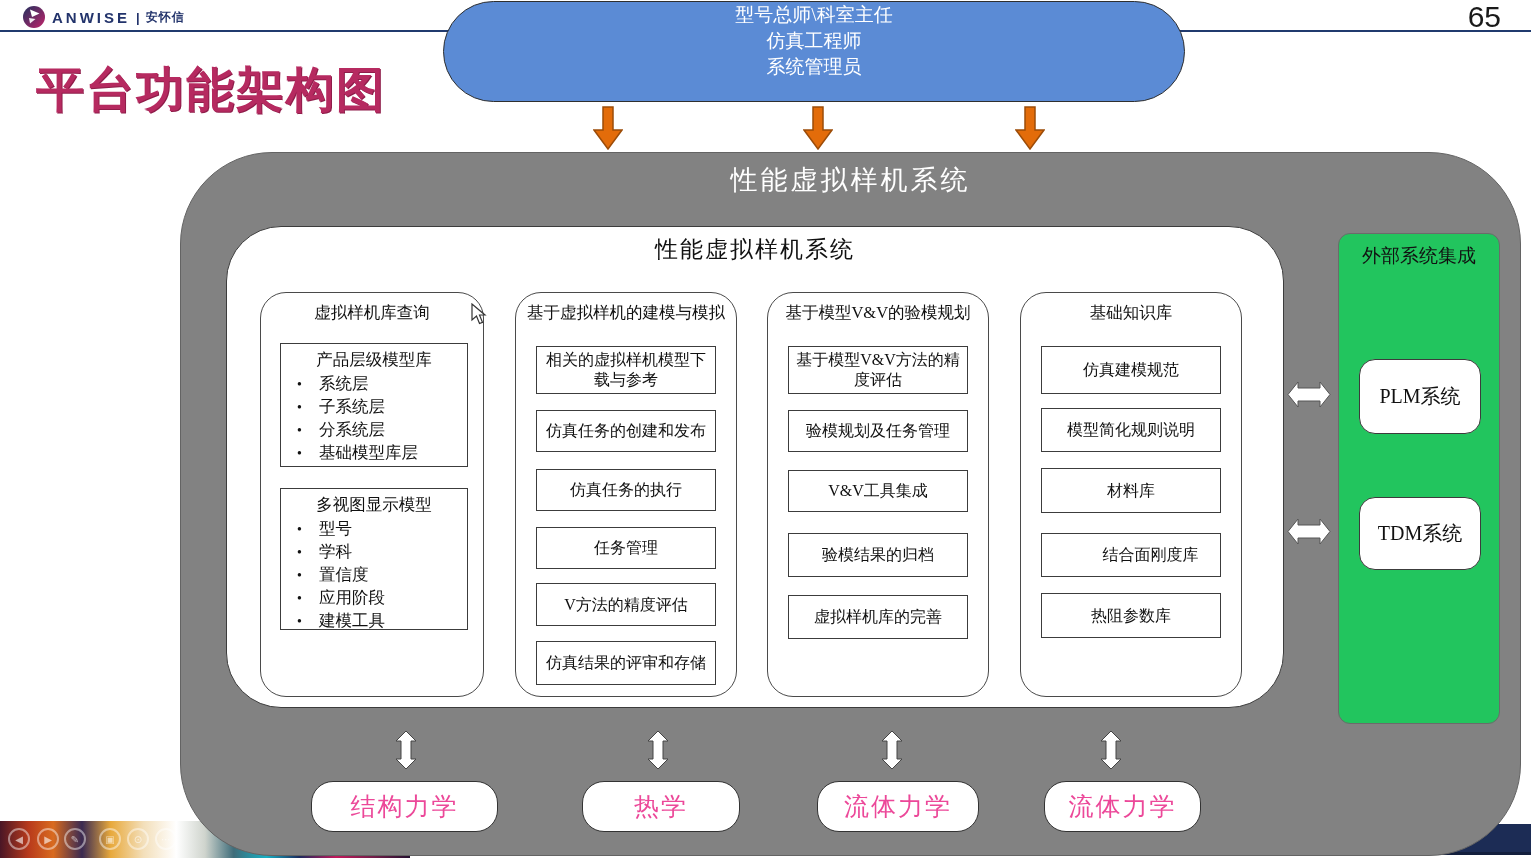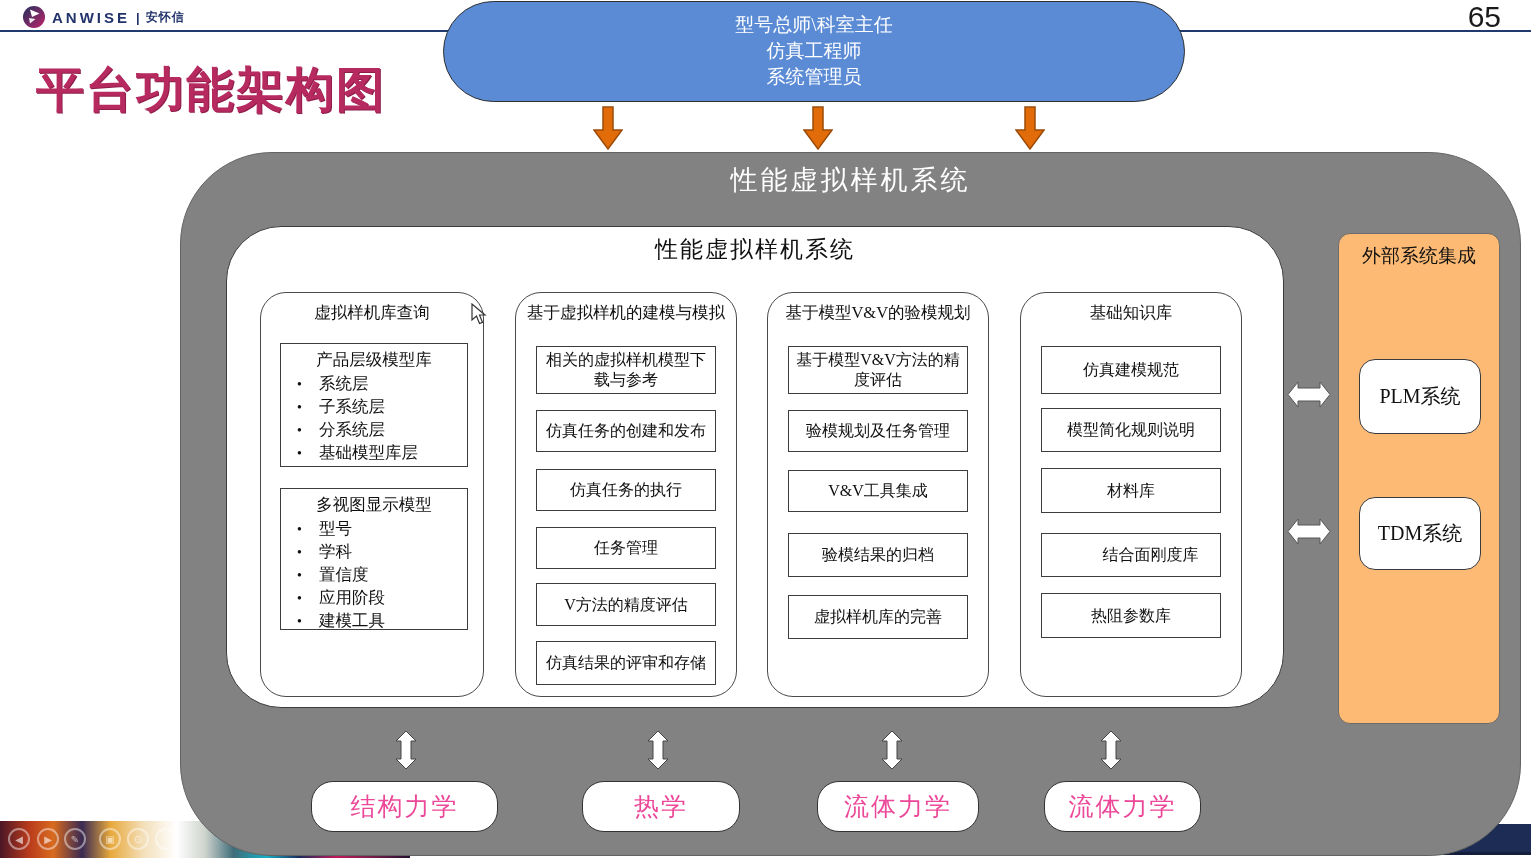--- a/index.html
+++ b/index.html
@@ -15,21 +15,21 @@
   .logo-cn{color:#22336b;font-weight:bold;font-size:12px;letter-spacing:1px;}
   .page-number{position:absolute;right:30px;top:0;font-size:30px;color:#1a1a1a;
                font-family:"Liberation Sans","DejaVu Sans",sans-serif;}
   .slide-title{position:absolute;left:36px;top:58px;font-size:48px;font-weight:800;color:#b62a60;
                font-family:"Liberation Sans","DejaVu Sans",sans-serif;letter-spacing:2px;
                text-shadow:1px 1px 0 #8f1d4a;}
 
   
   .capsule{position:absolute;left:443px;top:1px;width:742px;height:101px;border-radius:51px;
            background:#5b8bd5;border:1.5px solid #2f2f2f;color:#ffffff;text-align:center;
-           padding-top:10px;box-sizing:border-box;font-size:19px;line-height:26px;z-index:3;}
+           box-sizing:border-box;font-size:19px;line-height:26px;z-index:3;}
 
   .down-arrow{position:absolute;top:106px;z-index:3;}
 
   
   .gray-box{position:absolute;left:180px;top:152px;width:1341px;height:704px;background:#828282;
             border:1px solid #636363;border-radius:92px;box-sizing:border-box;}
   .gray-title{position:absolute;left:0;top:9px;width:100%;text-align:center;color:#ffffff;
               font-size:27px;letter-spacing:3px;}
 
   
@@ -60,21 +60,21 @@
       display:flex;align-items:center;justify-content:center;text-align:center;
       font-size:16px;line-height:20px;color:#111;padding:2px 4px;box-sizing:border-box;}
   .c2-0{top:53px;height:48px;} .c2-1{top:117px;height:42px;} .c2-2{top:176px;height:42px;}
   .c2-3{top:234px;height:42px;} .c2-4{top:290px;height:43px;} .c2-5{top:348px;height:44px;}
   .c3-0{top:53px;height:48px;} .c3-1{top:117px;height:42px;} .c3-2{top:177px;height:42px;}
   .c3-3{top:240px;height:44px;} .c3-4{top:302px;height:44px;}
   .c4-0{top:53px;height:48px;} .c4-1{top:115px;height:44px;} .c4-2{top:175px;height:45px;}
   .c4-3{top:240px;height:44px;padding-left:43px;} .c4-4{top:300px;height:45px;}
 
   
-  .green-box{position:absolute;left:1157px;top:80px;width:162px;height:491px;background:#fdba74;
+  .green-box{position:absolute;left:1157px;top:80px;width:162px;height:491px;background:#22c55e;
              border:1px solid #6b6b6b;border-radius:12px;box-sizing:border-box;}
   .green-title{position:absolute;left:0;top:9px;width:100%;text-align:center;font-size:19px;color:#111;}
   .ext-sys{position:absolute;left:20px;width:122px;background:#ffffff;border:1.5px solid #3c3c3c;
            border-radius:16px;display:flex;align-items:center;justify-content:center;
            font-size:20px;color:#111;box-sizing:border-box;}
   .ext-plm{top:125px;height:75px;}
   .ext-tdm{top:263px;height:73px;}
   .h-arrow{position:absolute;left:1106px;}
   .h-arrow1{top:228px;} .h-arrow2{top:365px;}
 

